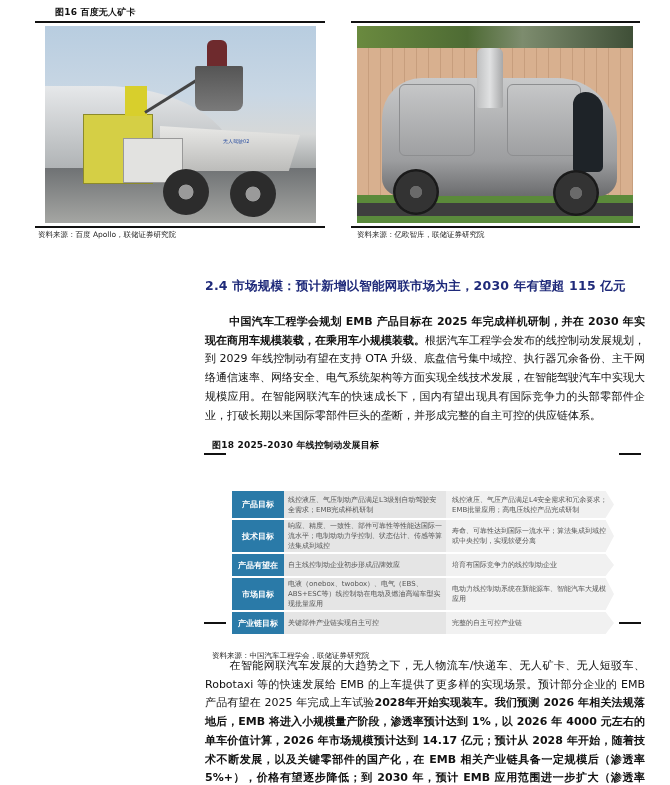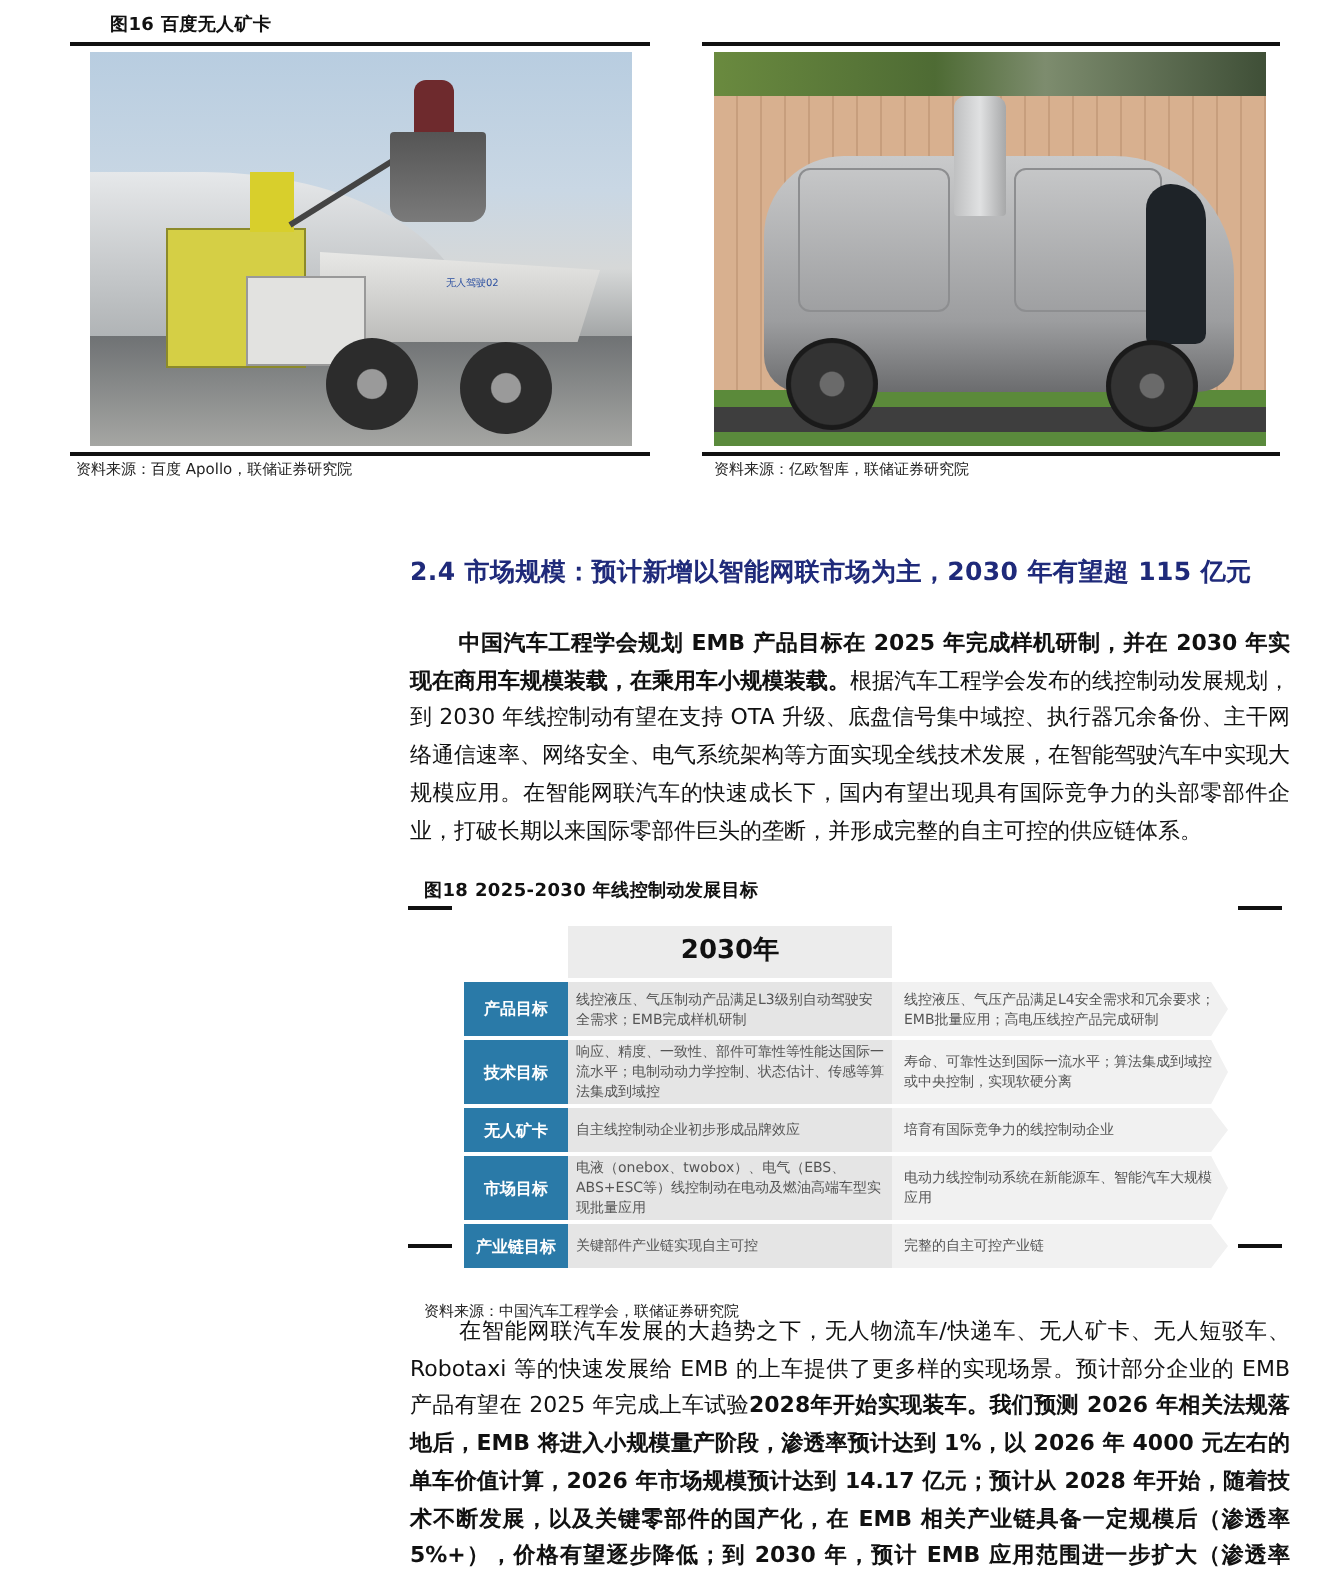--- a/index.html
+++ b/index.html
@@ -92,44 +92,43 @@
   <div class="window"></div>
   <div class="wheel w1"></div>
   <div class="wheel w2"></div>
 </div>
 <div class="fig-rule" style="left:351px; top:226px; width:289px;"></div>
 <div class="src" style="left:357px; top:230px;">资料来源：亿欧智库，联储证券研究院</div>
 
 <div class="section-title">2.4 市场规模：预计新增以智能网联市场为主，2030 年有望超 115 亿元</div>
 
 <div class="para" style="top:313px;">
-  <span class="indent"></span><b>中国汽车工程学会规划 EMB 产品目标在 2025 年完成样机研制，并在 2030 年实现在商用车规模装载，在乘用车小规模装载。</b><span>根据汽车工程学会发布的线控制动发展规划，到 2030 年线控制动有望在支持 OTA 升级、底盘信号集中域控、执行器冗余备份、主干网络通信速率、网络安全、电气系统架构等方面实现全线技术发展，在智能驾驶汽车中实现大规模应用。在智能网联汽车的快速成长下，国内有望出现具有国际竞争力的头部零部件企业，打破长期以来国际零部件巨头的垄断，并形成完整的自主可控的供应链体系。</span>
+  <span class="indent"></span><b>中国汽车工程学会规划 EMB 产品目标在 2025 年完成样机研制，并在 2030 年实现在商用车规模装载，在乘用车小规模装载。</b><span>根据汽车工程学会发布的线控制动发展规划，到 2029 年线控制动有望在支持 OTA 升级、底盘信号集中域控、执行器冗余备份、主干网络通信速率、网络安全、电气系统架构等方面实现全线技术发展，在智能驾驶汽车中实现大规模应用。在智能网联汽车的快速成长下，国内有望出现具有国际竞争力的头部零部件企业，打破长期以来国际零部件巨头的垄断，并形成完整的自主可控的供应链体系。</span>
 </div>
 
 <div class="fig-caption" style="left:212px; top:439px;">图18 2025-2030 年线控制动发展目标</div>
 <div class="fig-rule" style="left:204px; top:453px; width:22px;"></div>
 <div class="fig-rule" style="left:619px; top:453px; width:22px;"></div>
 
 <div class="tbl">
   <div class="tbl-head">
     <div class="blank"></div>
-    <div class="h30">2030年</div>
   </div>
   <div class="tbl-row" style="height:27px;">
     <div class="lab">产品目标</div>
     <div class="c25">线控液压、气压制动产品满足L3级别自动驾驶安全需求；EMB完成样机研制</div>
     <div class="c30">线控液压、气压产品满足L4安全需求和冗余要求；EMB批量应用；高电压线控产品完成研制</div>
   </div>
   <div class="tbl-row" style="height:32px;">
     <div class="lab">技术目标</div>
     <div class="c25">响应、精度、一致性、部件可靠性等性能达国际一流水平；电制动动力学控制、状态估计、传感等算法集成到域控</div>
     <div class="c30">寿命、可靠性达到国际一流水平；算法集成到域控或中央控制，实现软硬分离</div>
   </div>
   <div class="tbl-row" style="height:22px;">
-    <div class="lab">无人矿卡</div>
+    <div class="lab">产品有望在</div>
     <div class="c25">自主线控制动企业初步形成品牌效应</div>
     <div class="c30">培育有国际竞争力的线控制动企业</div>
   </div>
   <div class="tbl-row" style="height:32px;">
     <div class="lab">市场目标</div>
     <div class="c25">电液（onebox、twobox）、电气（EBS、ABS+ESC等）线控制动在电动及燃油高端车型实现批量应用</div>
     <div class="c30">电动力线控制动系统在新能源车、智能汽车大规模应用</div>
   </div>
   <div class="tbl-row" style="height:22px;">
     <div class="lab">产业链目标</div>

